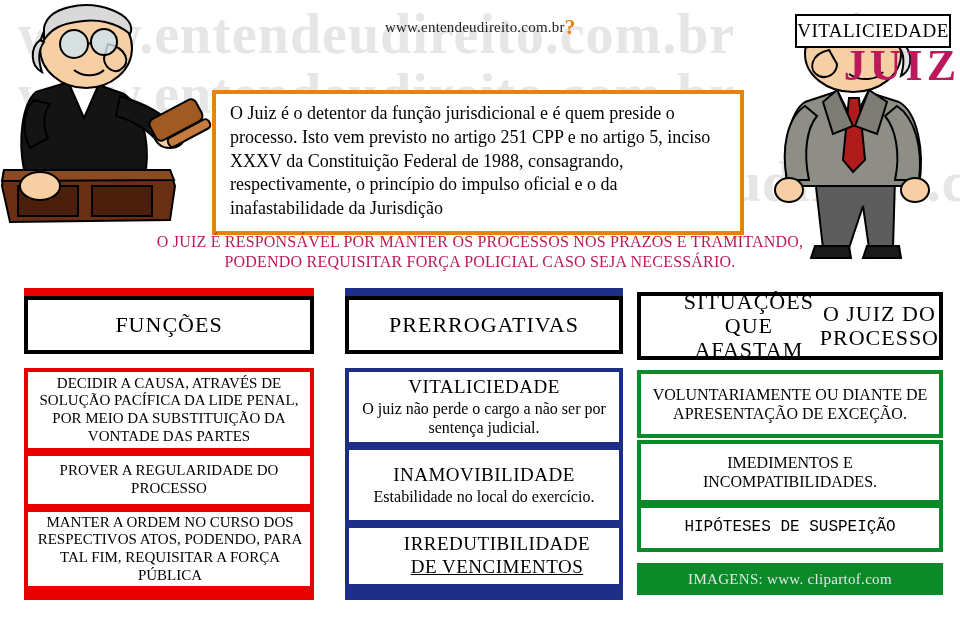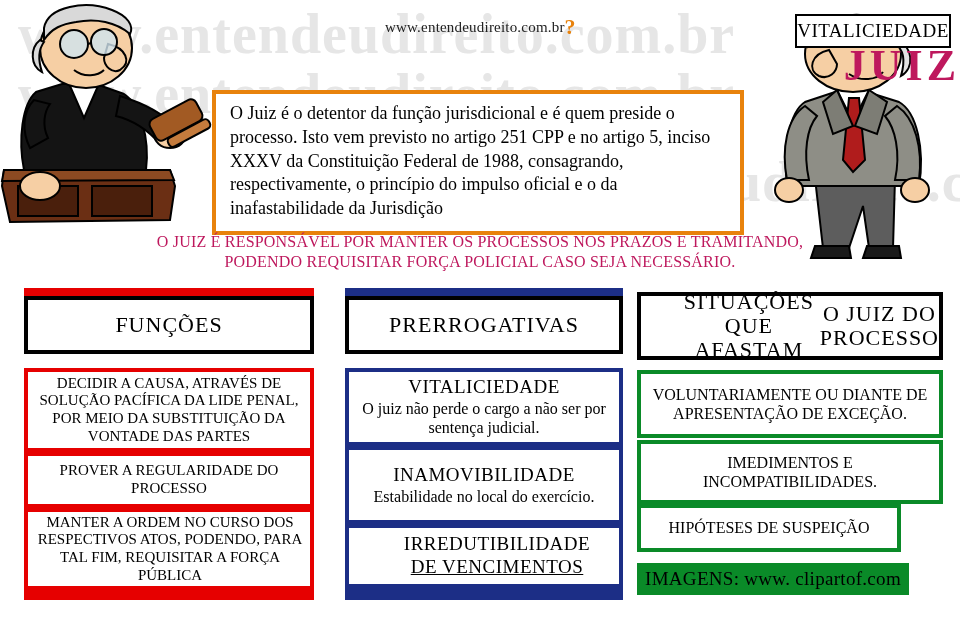--- a/index.html
+++ b/index.html
@@ -164,31 +164,31 @@
   .item-blue { border: 4px solid #1c2e86; font-size: 16px; line-height: 1.2; }
   .item-green { border: 4px solid #0a8a28; font-size: 16px; line-height: 1.2; }
   .big-caps { font-size: 19px; letter-spacing: 0.5px; }
   .underline { text-decoration: underline; }
 
   
   .credits {
     position: absolute;
     left: 637px;
     top: 563px;
-    width: 272px;
+    width: 306px;
     height: 32px;
     background: #0a8a28;
     border: 2px solid #0a8a28;
     box-sizing: border-box;
     display: flex;
     align-items: center;
     justify-content: center;
     font-family: "Liberation Serif", serif;
-    font-size: 19px;
-    color: #000000;
+    font-size: 15px;
+    color: #e5e5e5;
     letter-spacing: 0.3px;
     z-index: 6;
   }
 
   
   .art { position: absolute; z-index: 3; }
 </style>
 </head>
 <body>
 
@@ -320,21 +320,21 @@
     <span>SITUAÇÕES QUE AFASTAM</span>
     <span>O JUIZ DO PROCESSO</span>
   </div>
 
   <div class="item item-green" style="left:637px; top:370px; width:306px; height:68px;">
     <span>VOLUNTARIAMENTE OU DIANTE DE APRESENTAÇÃO DE EXCEÇÃO.</span>
   </div>
   <div class="item item-green" style="left:637px; top:440px; width:306px; height:64px;">
     <span>IMEDIMENTOS E INCOMPATIBILIDADES.</span>
   </div>
-  <div class="item item-green" style="left:637px; top:504px; width:264px; height:48px;">
+  <div class="item item-green" style="left:637px; top:504px; width:306px; height:48px;font-family:Liberation Mono, monospace;">
     <span>HIPÓTESES DE SUSPEIÇÃO</span>
   </div>
 
   <div class="credits">
     <span>IMAGENS:  www. clipartof.com</span>
   </div>
 
 </div>
 
 </body></html>

